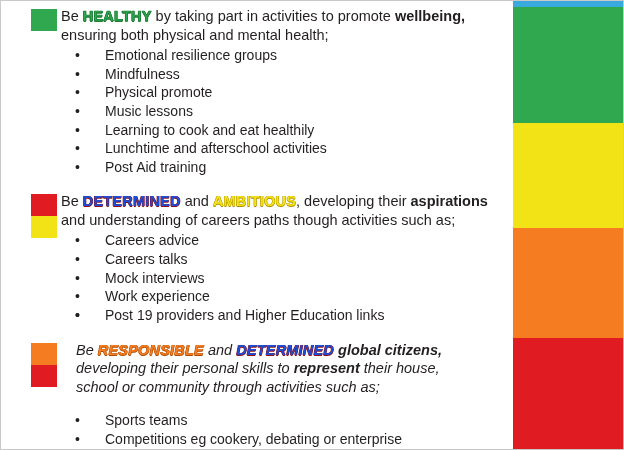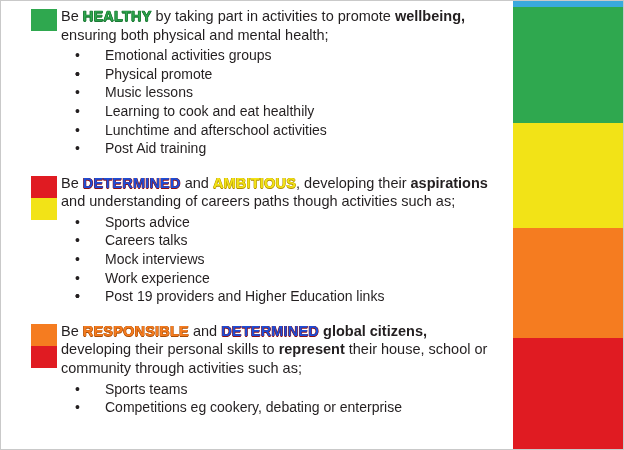--- a/index.html
+++ b/index.html
@@ -137,54 +137,54 @@
 <div class="page">
 
   <div class="content">
       <div class="block">
         <div class="swatches">
           <span class="sw" style="background: rgb(47, 168, 79);"></span>
         </div>
         <div class="block-body">
           <p class="lead" style="margin: 0px;"><span>Be </span><span class="kw kw-outline-green">HEALTHY</span><span> by taking part in activities to promote </span><span class="kw-plain">wellbeing,</span><span> ensuring both physical and mental health;</span></p>
           <ul class="bullets">
-            <li><span class="dot">•</span><span>Emotional activities groups</span></li>
-            <li><span class="dot">•</span></li>
+            <li><span class="dot">•</span><span>Emotional resilience groups</span></li>
+            <li><span class="dot">•</span><span>Mindfulness</span></li>
             <li><span class="dot">•</span><span>Physical promote</span></li>
             <li><span class="dot">•</span><span>Music lessons</span></li>
             <li><span class="dot">•</span><span>Learning to cook and eat healthily</span></li>
             <li><span class="dot">•</span><span>Lunchtime and afterschool activities</span></li>
             <li><span class="dot">•</span><span>Post Aid training</span></li>
           </ul>
         </div>
       </div>
       <div class="block">
         <div class="swatches">
           <span class="sw" style="background: rgb(224, 27, 34);"></span>
           <span class="sw" style="background: rgb(242, 227, 23);"></span>
         </div>
         <div class="block-body">
           <p class="lead" style="margin: 0px;"><span>Be </span><span class="kw kw-outline-red">DETERMINED</span><span> and </span><span class="kw kw-outline-yellow">AMBITIOUS</span><span>, developing their </span><span class="kw-plain">aspirations</span><span> and understanding of careers paths though activities such as;</span></p>
           <ul class="bullets">
-            <li><span class="dot">•</span><span>Sports advice</span></li>
+            <li><span class="dot">•</span><span>Careers advice</span></li>
             <li><span class="dot">•</span><span>Careers talks</span></li>
             <li><span class="dot">•</span><span>Mock interviews</span></li>
             <li><span class="dot">•</span><span>Work experience</span></li>
             <li><span class="dot">•</span></li>
             <li><span class="dot">•</span><span>Post 19 providers and Higher Education links</span></li>
           </ul>
         </div>
       </div>
       <div class="block">
         <div class="swatches">
           <span class="sw" style="background: rgb(245, 124, 32);"></span>
           <span class="sw" style="background: rgb(224, 27, 34);"></span>
         </div>
         <div class="block-body">
-          <p class="lead" style="margin: 0px;"><span>Be </span><span class="kw kw-outline-orange">RESPONSIBLE</span><span> and </span><span class="kw kw-outline-red">DETERMINED</span><span class="kw-plain"> global citizens,</span><span> developing their personal skills to </span><span class="kw-plain">represent</span><span> their house, school or community through activities such as;</span></p>
+          <p class="lead" style="margin: 15px; font-style: italic;"><span>Be </span><span class="kw kw-outline-orange">RESPONSIBLE</span><span> and </span><span class="kw kw-outline-red">DETERMINED</span><span class="kw-plain"> global citizens,</span><span> developing their personal skills to </span><span class="kw-plain">represent</span><span> their house, school or community through activities such as;</span></p>
           <ul class="bullets">
             <li><span class="dot">•</span><span>Sports teams</span></li>
             <li><span class="dot">•</span><span>Competitions eg cookery, debating or enterprise</span></li>
           </ul>
         </div>
       </div>
     </div>
 
   <div class="right-strip">
       <div class="band" style="background: rgb(47, 168, 79); height: 122px;"></div>

